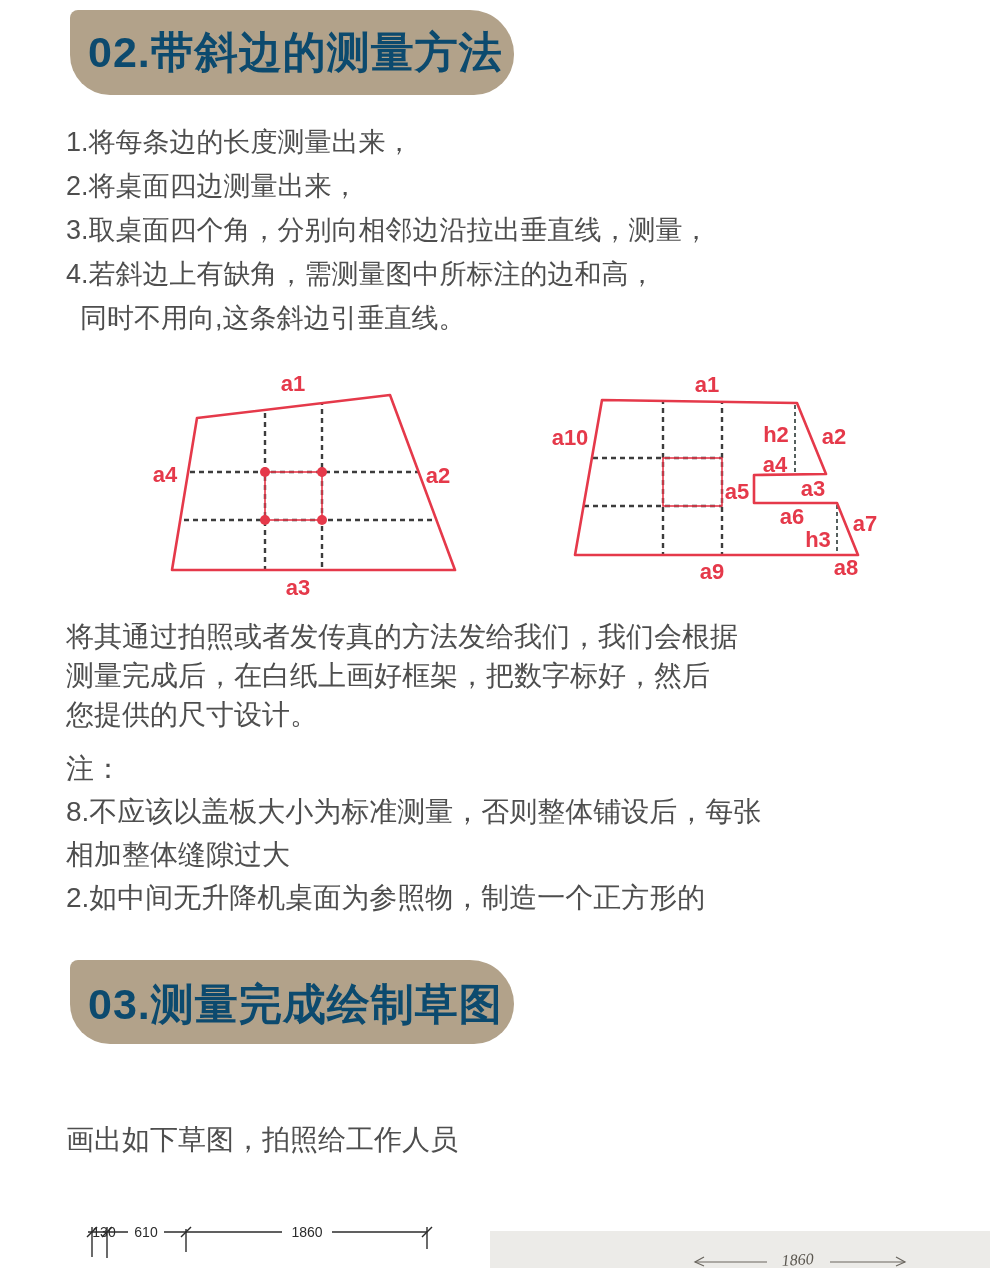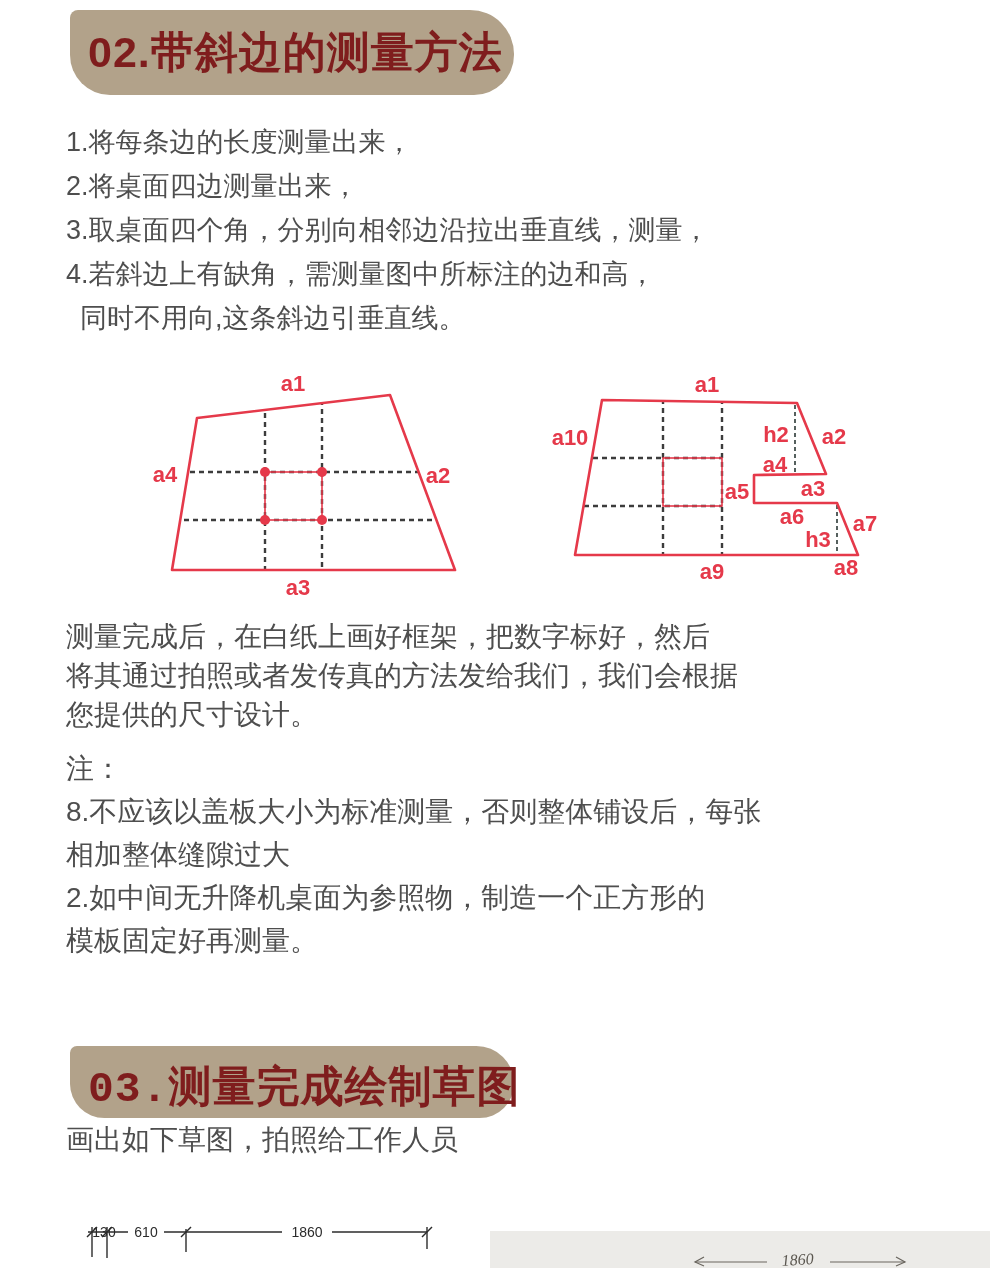--- a/index.html
+++ b/index.html
@@ -3,25 +3,25 @@
 <meta charset="utf-8">
 <style>
   html,body{margin:0;padding:0;background:#fff;}
   .page{
     position:relative;width:990px;height:1268px;background:#ffffff;
     overflow:hidden;font-family:"Liberation Sans","DejaVu Sans",sans-serif;
   }
   .banner{
     position:absolute;left:70px;width:444px;height:85px;
     background:#b2a28a;border-radius:8px 44px 40px 40px;
-    color:#7f1d1d;font-size:43px;font-weight:700;line-height:85px;
+    color:#0c4a6e;font-size:43px;font-weight:700;line-height:85px;
     padding-left:18px;box-sizing:border-box;letter-spacing:1px;white-space:nowrap;
   }
   .banner02{top:10px;}
-  .banner03{top:1046px;height:72px;line-height:88px;font-family:Liberation Mono, monospace;}
+  .banner03{top:960px;height:84px;line-height:88px;}
   .textblock{position:absolute;left:66px;color:#4e4e4e;font-size:27px;}
   .instructions{top:120px;}
   .instructions .line{height:44px;line-height:44px;white-space:nowrap;}
   .instructions .indent{padding-left:14px;}
   .para{top:617px;}
   .para .line{height:39px;line-height:39px;font-size:28px;white-space:nowrap;}
   .note{top:747px;}
   .note .line{height:43px;line-height:43px;font-size:28px;white-space:nowrap;}
   .sec3para{top:1120px;}
   .sec3para .line{height:40px;line-height:40px;font-size:28px;white-space:nowrap;}
@@ -109,31 +109,30 @@
       <text class="dlabel" x="773" y="141">a3</text>
       <text class="dlabel" x="752" y="169">a6</text>
       <text class="dlabel" x="825" y="176">a7</text>
       <text class="dlabel" x="778" y="192">h3</text>
       <text class="dlabel" x="806" y="220">a8</text>
       <text class="dlabel" x="672" y="224">a9</text>
     </g>
   </svg>
 
   <div class="textblock para">
+    <div class="line">将其通过拍照或者发传真的方法发给我们，我们会根据</div>
     <div class="line">测量完成后，在白纸上画好框架，把数字标好，然后</div>
-    <div class="line">将其通过拍照或者发传真的方法发给我们，我们会根据</div>
     <div class="line">您提供的尺寸设计。</div>
   </div>
 
   <div class="textblock note">
     <div class="line">注：</div>
     <div class="line">8.不应该以盖板大小为标准测量，否则整体铺设后，每张</div>
     <div class="line">相加整体缝隙过大</div>
     <div class="line">2.如中间无升降机桌面为参照物，制造一个正方形的</div>
-    <div class="line">模板固定好再测量。</div>
   </div>
 
   <div class="banner banner03">03.测量完成绘制草图</div>
 
   <div class="textblock sec3para">
     <div class="line">画出如下草图，拍照给工作人员</div>
   </div>
 
   <svg class="sketch-svg" width="400" height="53" viewBox="0 0 400 53">
     <line class="kline" x1="8" y1="17" x2="347" y2="17"></line>

